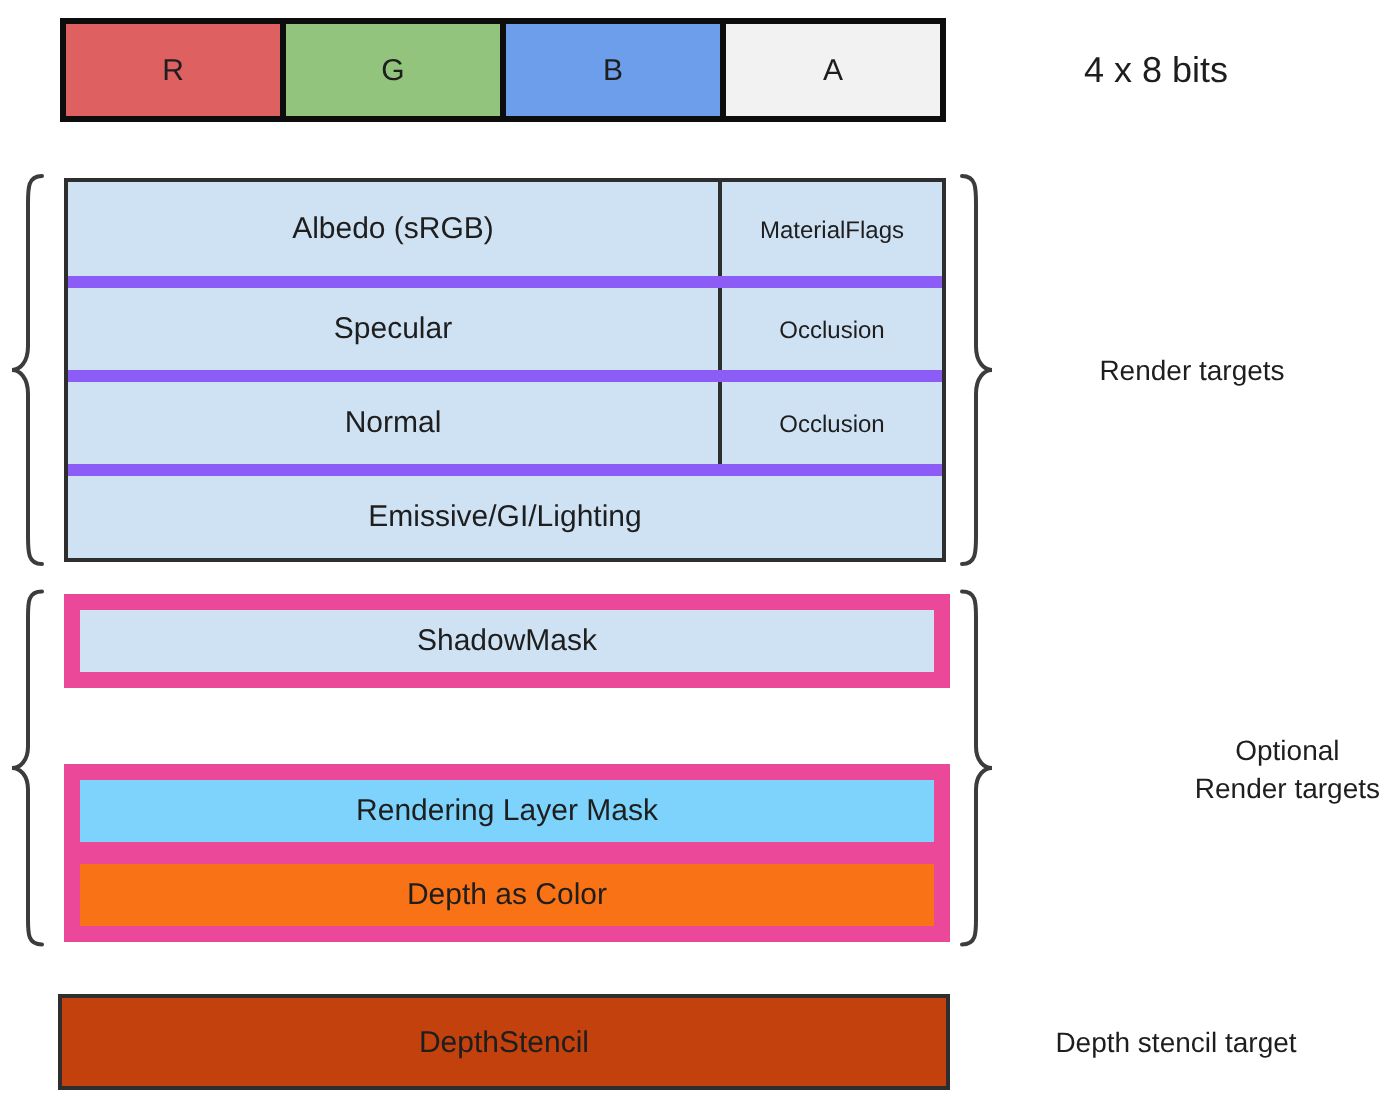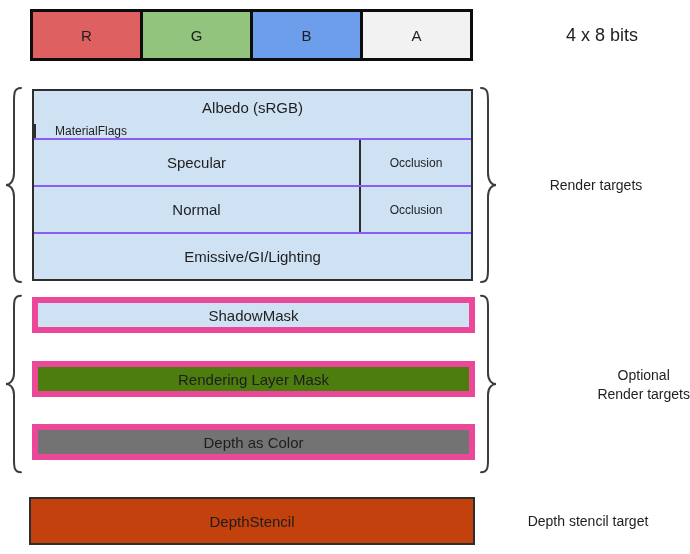--- a/index.html
+++ b/index.html
@@ -11,41 +11,41 @@
   .rgba-bar{
     position:absolute;left:30px;top:9px;width:443px;height:52px;
     border:3px solid #0d0d0d;box-sizing:border-box;display:flex;background:#0d0d0d;
   }
   .rgba-cell{
     flex:1;display:flex;align-items:center;justify-content:center;
     font-size:15px;border-left:3px solid #0d0d0d;
   }
   .rgba-cell:first-child{border-left:none;}
   .bits-caption{
-    position:absolute;left:522px;top:9px;width:160px;height:52px;
+    position:absolute;left:498px;top:9px;width:160px;height:52px;
     display:flex;align-items:center;justify-content:center;font-size:18px;
   }
   
   .rt-table{
     position:absolute;left:32px;top:89px;width:441px;height:192px;
     border:2px solid #2e2e2e;box-sizing:border-box;background:#cfe2f3;
   }
-  .rt-row{display:flex;height:47px;border-top:2px solid #8b5cf6;box-sizing:border-box;}
-  .rt-row:first-child{border-top:none;flex-direction:column;}
+  .rt-row{display:flex;height:47px;border-top:6px solid #8b5cf6;box-sizing:border-box;}
+  .rt-row:first-child{border-top:none;}
   .rt-main{
     flex:1;display:flex;align-items:center;justify-content:center;font-size:15px;
   }
   .rt-sub{
     width:112px;display:flex;align-items:center;justify-content:center;
     font-size:12px;border-left:2px solid #2e2e2e;box-sizing:border-box;
   }
   
   .opt-box{
-    position:absolute;left:32px;width:443px;height:36px;
-    border:6px solid #ec4899;box-sizing:border-box;background:#cfe2f3;
+    position:absolute;left:32px;width:443px;height:47px;
+    border:8px solid #ec4899;box-sizing:border-box;background:#cfe2f3;
     display:flex;align-items:center;justify-content:center;font-size:15px;
   }
   .opt-box.b1{top:297px;}
   .opt-box.b2{top:361px;}
   .opt-box.b3{top:424px;}
   
   .depth-box{
     position:absolute;left:29px;top:497px;width:446px;height:48px;
     border:2px solid #2e2e2e;box-sizing:border-box;background:#d5a6bd;
     display:flex;align-items:center;justify-content:center;font-size:15px;
@@ -99,22 +99,22 @@
 
   <svg class="brace br-g1 br-left" viewBox="0 0 20 200" preserveAspectRatio="none">
     <path d="M17 2 C10 2 10 8 10 16 L10 88 C10 96 6 100 2 100 C6 100 10 104 10 112 L10 184 C10 192 10 198 17 198"></path>
   </svg>
   <svg class="brace br-g1 br-right" viewBox="0 0 20 200" preserveAspectRatio="none">
     <path d="M3 2 C10 2 10 8 10 16 L10 88 C10 96 14 100 18 100 C14 100 10 104 10 112 L10 184 C10 192 10 198 3 198"></path>
   </svg>
   <div class="side-label lbl-rt">Render targets</div>
 
   <div class="opt-box b1" style="background: rgb(207, 226, 243);">ShadowMask</div>
-  <div class="opt-box b2" style="background: #4d7c0f;">Rendering Layer Mask</div>
-  <div class="opt-box b3" style="background: #737373;">Depth as Color</div>
+  <div class="opt-box b2" style="background: #7dd3fc; margin-top: 21px;">Rendering Layer Mask</div>
+  <div class="opt-box b3" style="background: #f97316;">Depth as Color</div>
 
   <svg class="brace br-g2 br-left" viewBox="0 0 20 200" preserveAspectRatio="none">
     <path d="M17 2 C10 2 10 8 10 16 L10 88 C10 96 6 100 2 100 C6 100 10 104 10 112 L10 184 C10 192 10 198 17 198"></path>
   </svg>
   <svg class="brace br-g2 br-right" viewBox="0 0 20 200" preserveAspectRatio="none">
     <path d="M3 2 C10 2 10 8 10 16 L10 88 C10 96 14 100 18 100 C14 100 10 104 10 112 L10 184 C10 192 10 198 3 198"></path>
   </svg>
   <div class="side-label lbl-opt">
     <span>
       <span>Optional</span><br>

